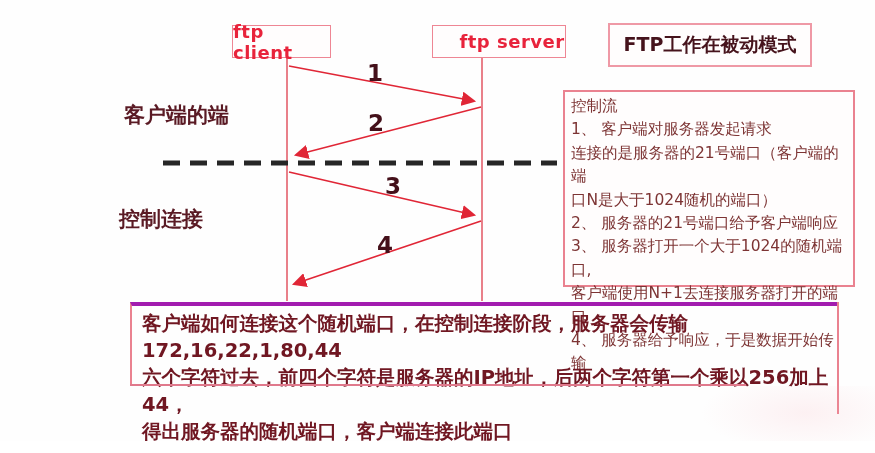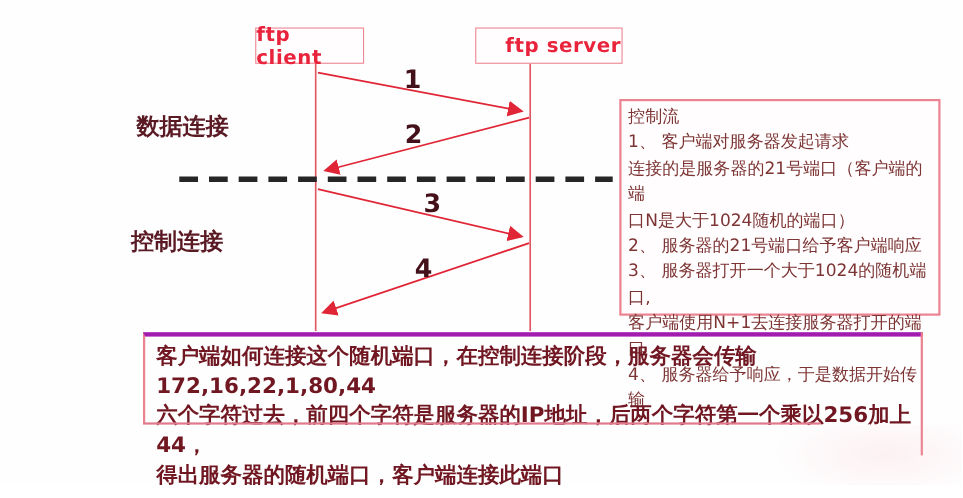--- a/index.html
+++ b/index.html
@@ -104,22 +104,23 @@
     <line x1="289" y1="66" x2="474" y2="101" stroke="#e02636" stroke-width="1.6" marker-end="url(#arrowhead)"></line>
     <line x1="481" y1="107" x2="296" y2="155" stroke="#e02636" stroke-width="1.6" marker-end="url(#arrowhead)"></line>
 
     <line x1="289" y1="172" x2="474" y2="215" stroke="#e02636" stroke-width="1.6" marker-end="url(#arrowhead)"></line>
     <line x1="481" y1="221" x2="294" y2="284" stroke="#e02636" stroke-width="1.6" marker-end="url(#arrowhead)"></line>
   </svg>
 
   <div class="node-box client-box">ftp client</div>
   <div class="node-box server-box">ftp server</div>
 
+  <div class="title-box">FTP工作在被动模式</div>
 
-  <div class="side-label control-label">数据连接</div>
+  <div class="side-label control-label">客户端的端</div>
   <div class="side-label data-label">控制连接</div>
 
   <div class="arrow-num num1">1</div>
   <div class="arrow-num num2">2</div>
   <div class="arrow-num num3">3</div>
   <div class="arrow-num num4">4</div>
 
   <div class="flow-box">控制流
 1、 客户端对服务器发起请求
 连接的是服务器的21号端口（客户端的端

